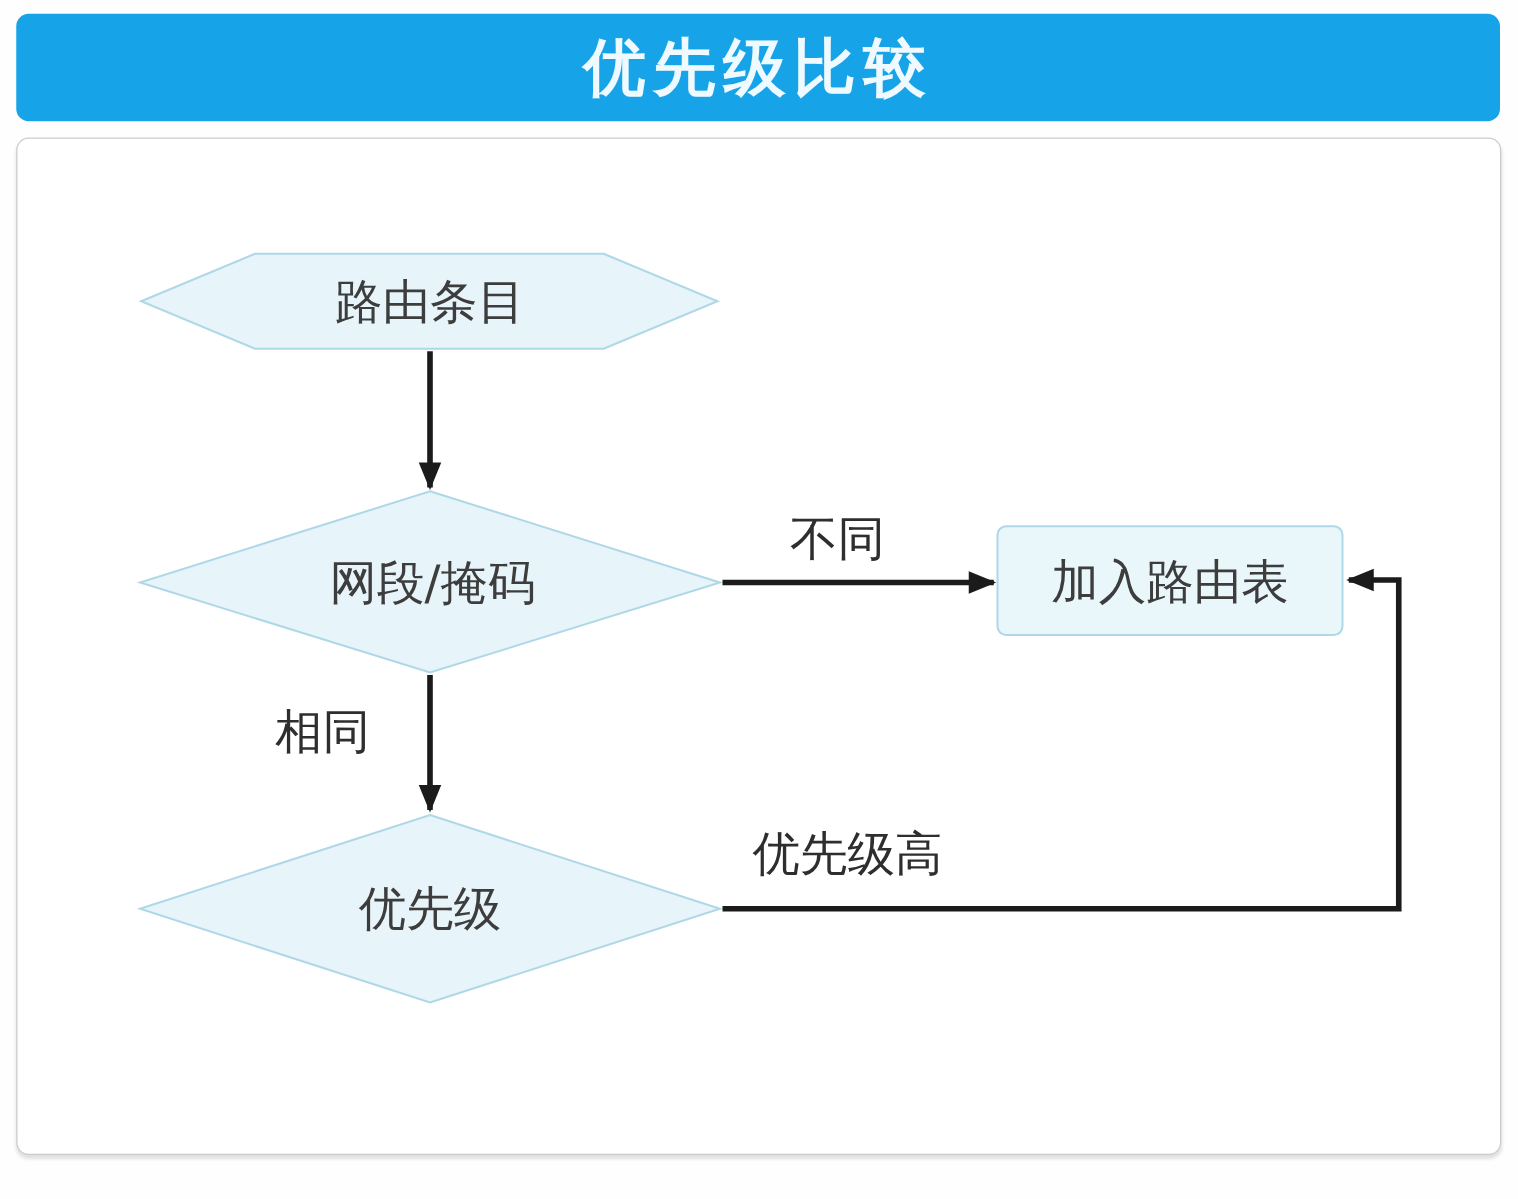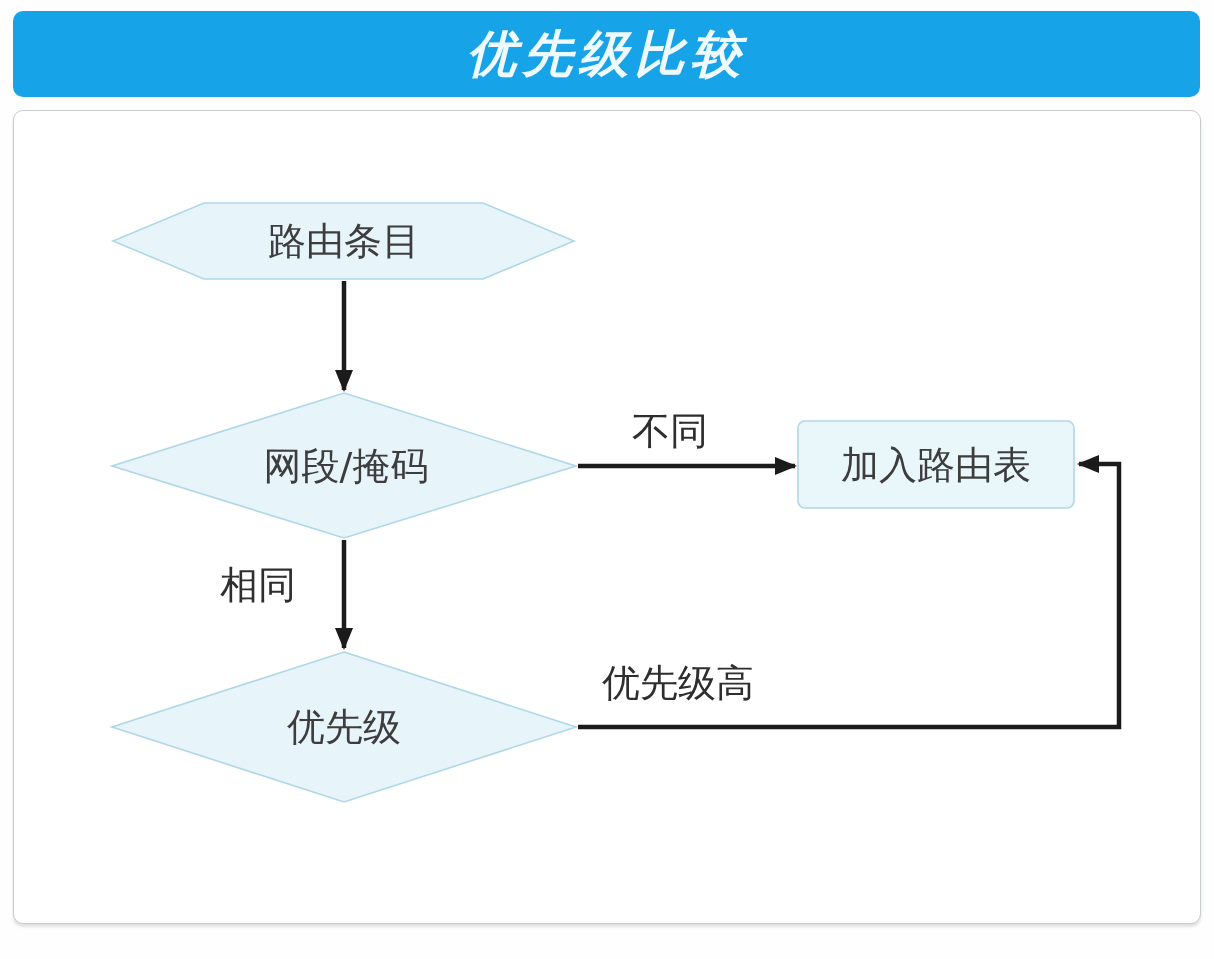--- a/index.html
+++ b/index.html
@@ -18,21 +18,20 @@
     position: absolute;
     left: 13px;
     top: 11px;
     width: 1187px;
     height: 86px;
     background: #17a3e8;
     border-radius: 10px;
     display: flex;
     align-items: center;
     justify-content: center;
-    font-style: italic;
   }
   .header .title {
     color: #eefaff;
     font-size: 50px;
     font-weight: bold;
     letter-spacing: 6px;
     font-family: "DejaVu Serif", "Liberation Serif", serif;
   }
   .panel {
     position: absolute;

